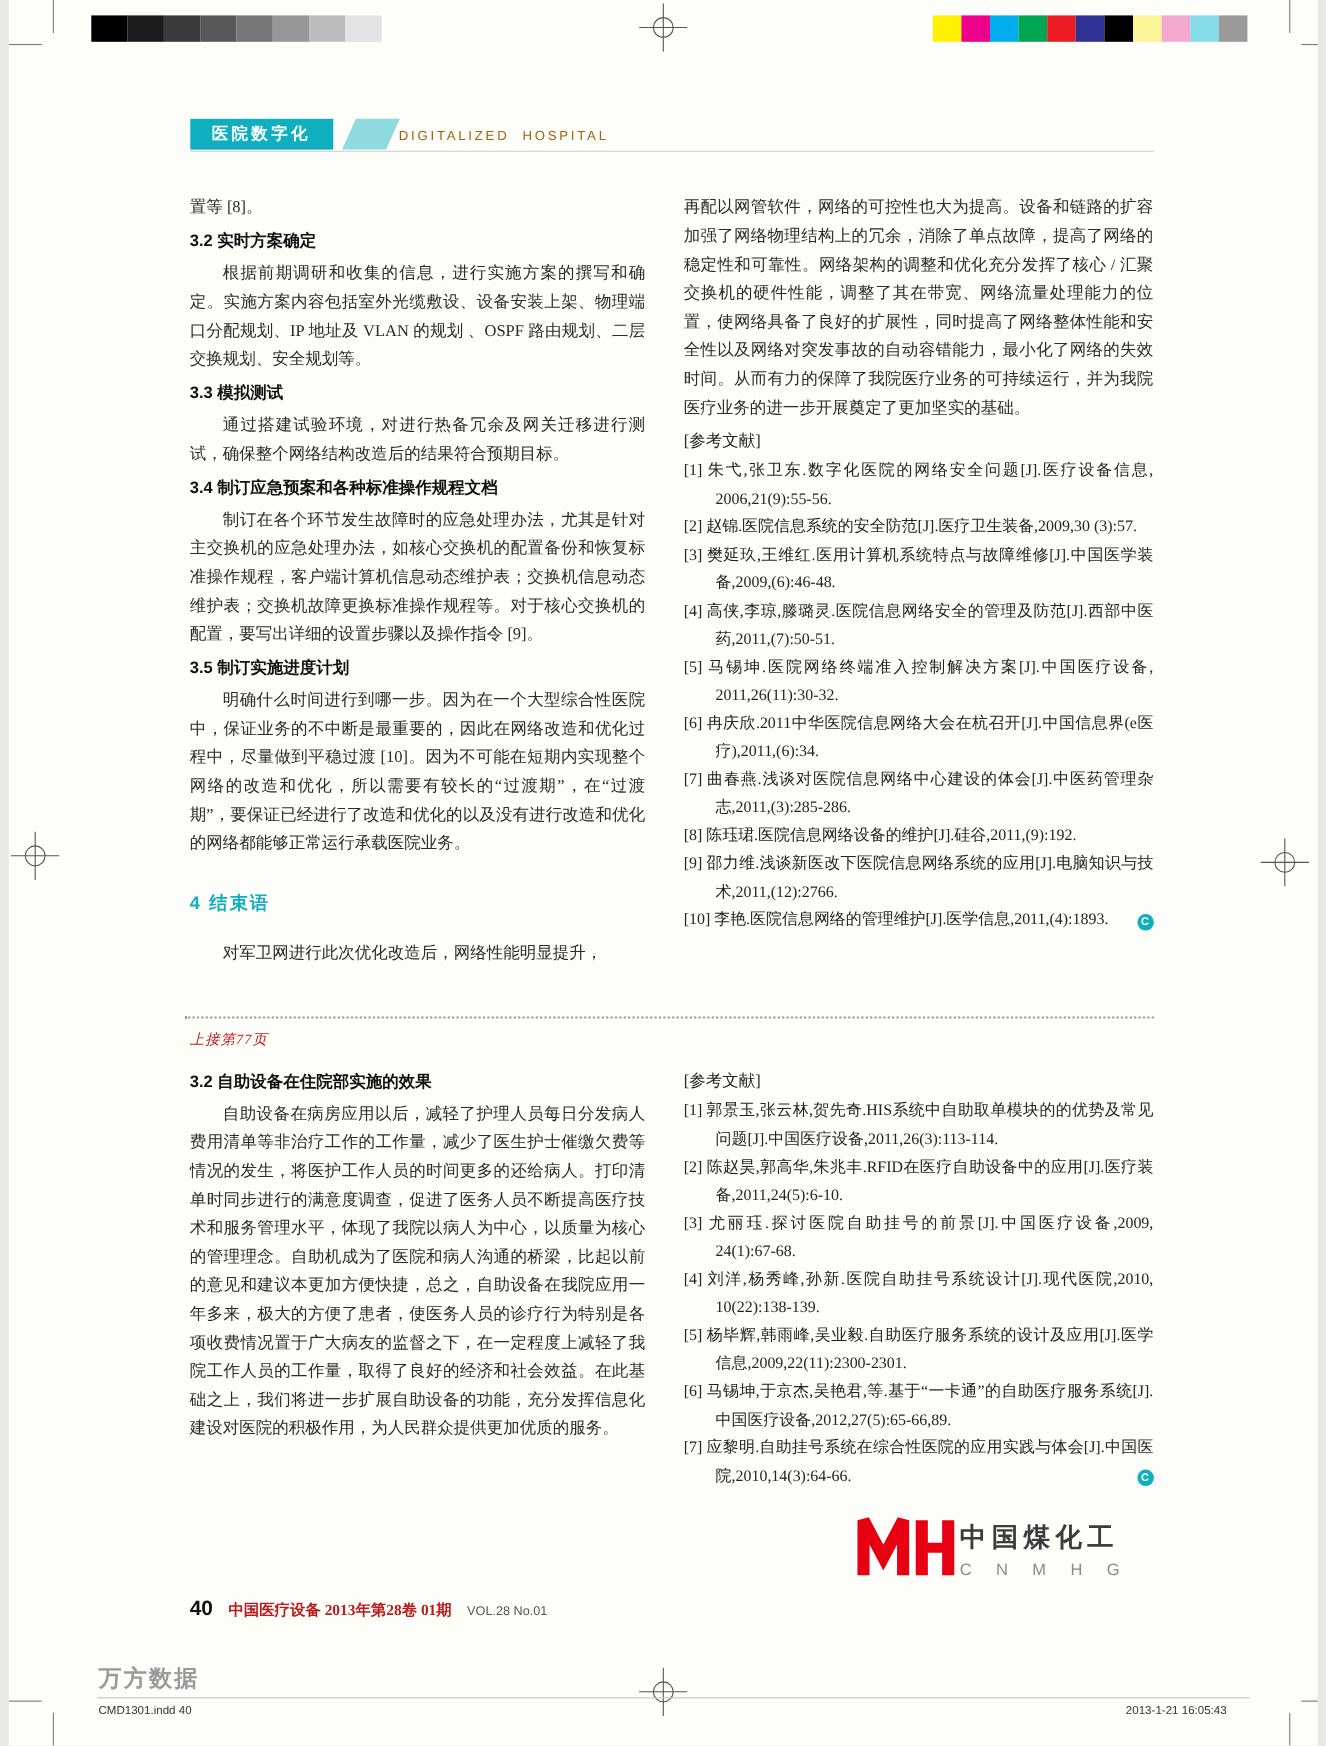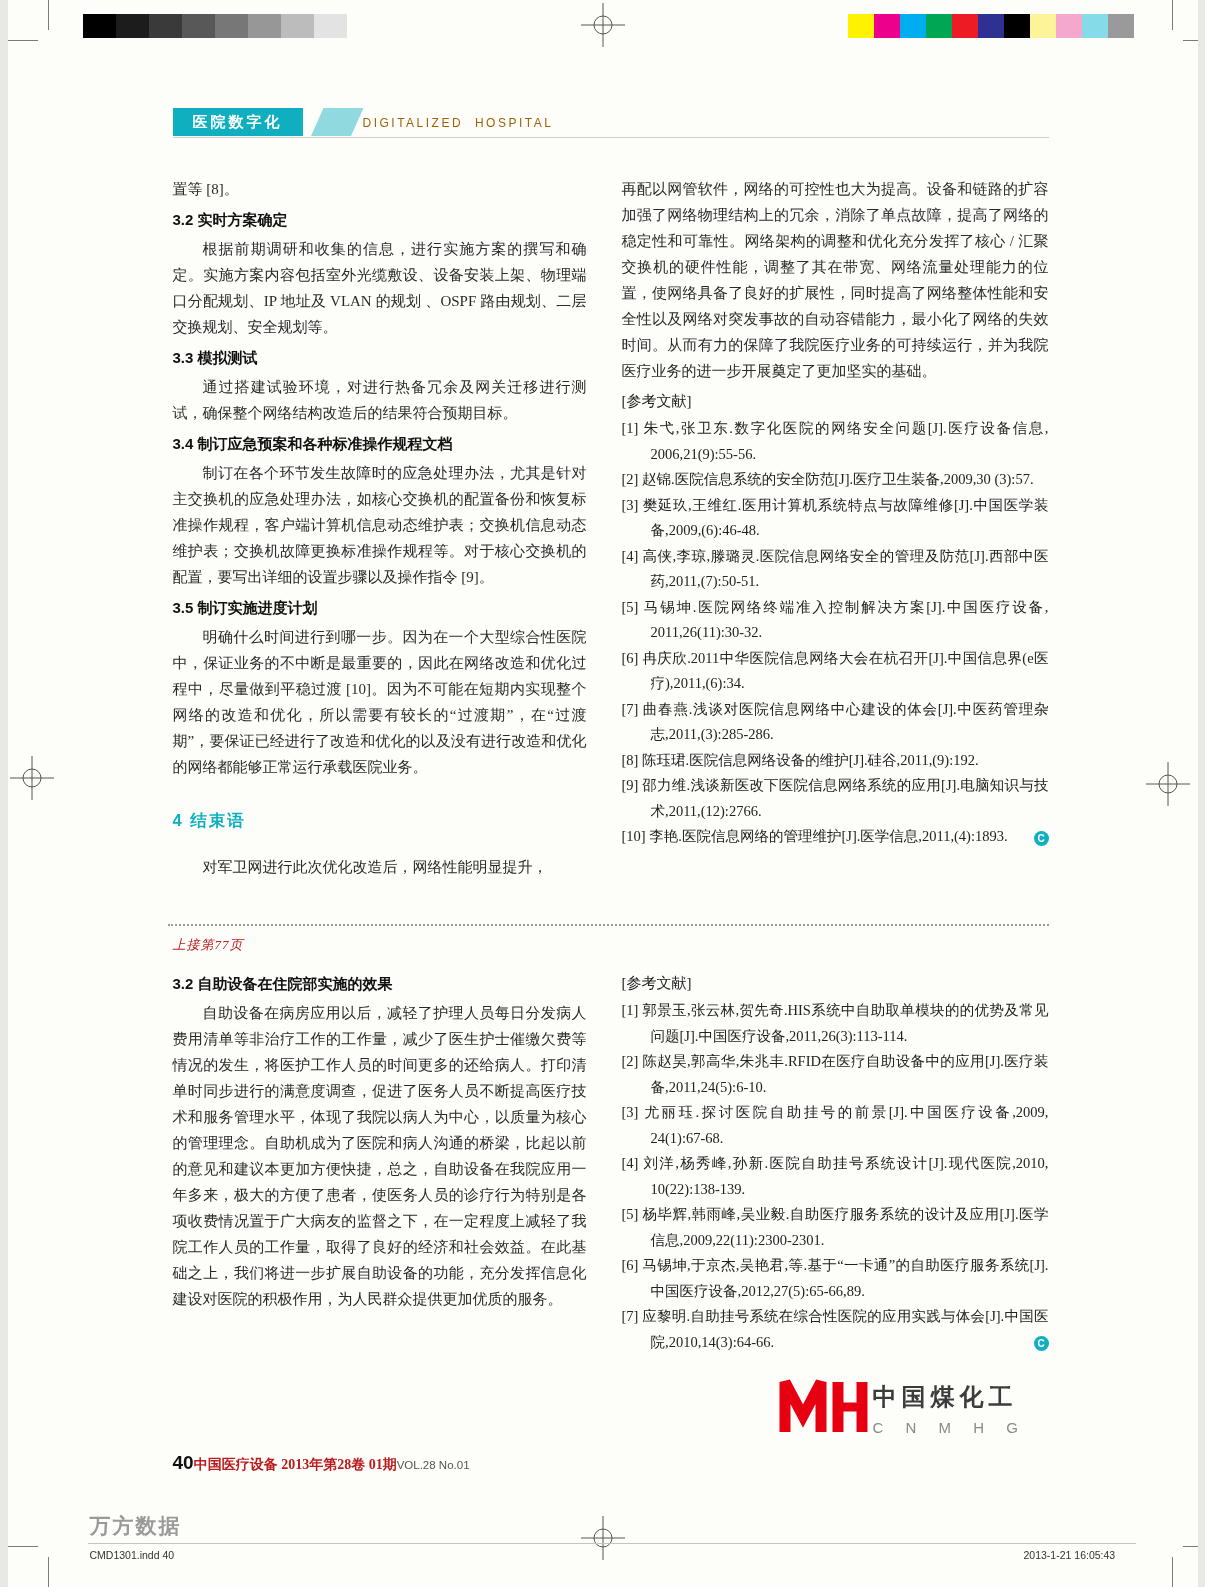--- a/index.html
+++ b/index.html
@@ -72,21 +72,21 @@
     position:absolute; left:165px; top:936px; color:#b91c1c;
     font-size:13px; font-style:italic; letter-spacing:1px;
   }
 
   
   .logo-block { position:absolute; left:768px; top:1374px; display:flex; align-items:center; gap:3px; }
   .logo-text-cn { font-family:"Liberation Sans", sans-serif; font-size:24px; color:#3c3c3c; letter-spacing:5px; font-weight:bold; }
   .logo-text-en { font-family:"Liberation Sans", sans-serif; font-size:15px; color:#8a8a8a; letter-spacing:9px; margin-top:6px; }
 
   
-  .footer { position:absolute; left:165px; top:1452px; display:flex; align-items:baseline; }
+  .footer { position:absolute; left:165px; top:1452px; display:flex; align-items:baseline; gap:14px; }
   .page-number { font-family:"Liberation Sans", sans-serif; font-size:19px; font-weight:bold; color:#111; }
   .journal-title { font-size:14px; font-weight:bold; color:#b91c1c; }
   .volume-info { font-family:"Liberation Sans", sans-serif; font-size:11.5px; color:#555; }
 
   .watermark { position:absolute; left:82px; top:1512px; font-family:"Liberation Sans", sans-serif; font-size:21px; font-weight:600; color:#9a9a9a; letter-spacing:2px; }
   .slug-rule { position:absolute; left:80px; top:1543px; width:1048px; height:1px; background:#c4c4c0; }
   .slug-left { position:absolute; left:82px; top:1549px; font-family:"Liberation Sans", sans-serif; font-size:10.5px; color:#333; }
   .slug-right { position:absolute; left:1016px; top:1549px; font-family:"Liberation Sans", sans-serif; font-size:10.5px; color:#333; }
 </style>
 </head>

